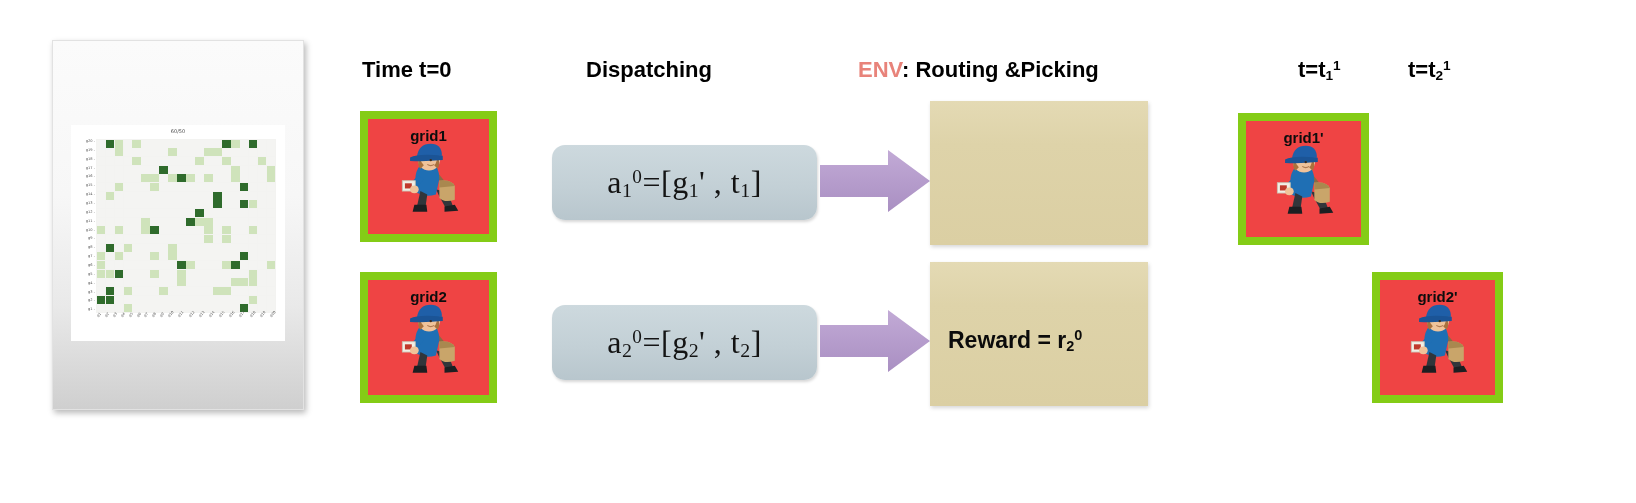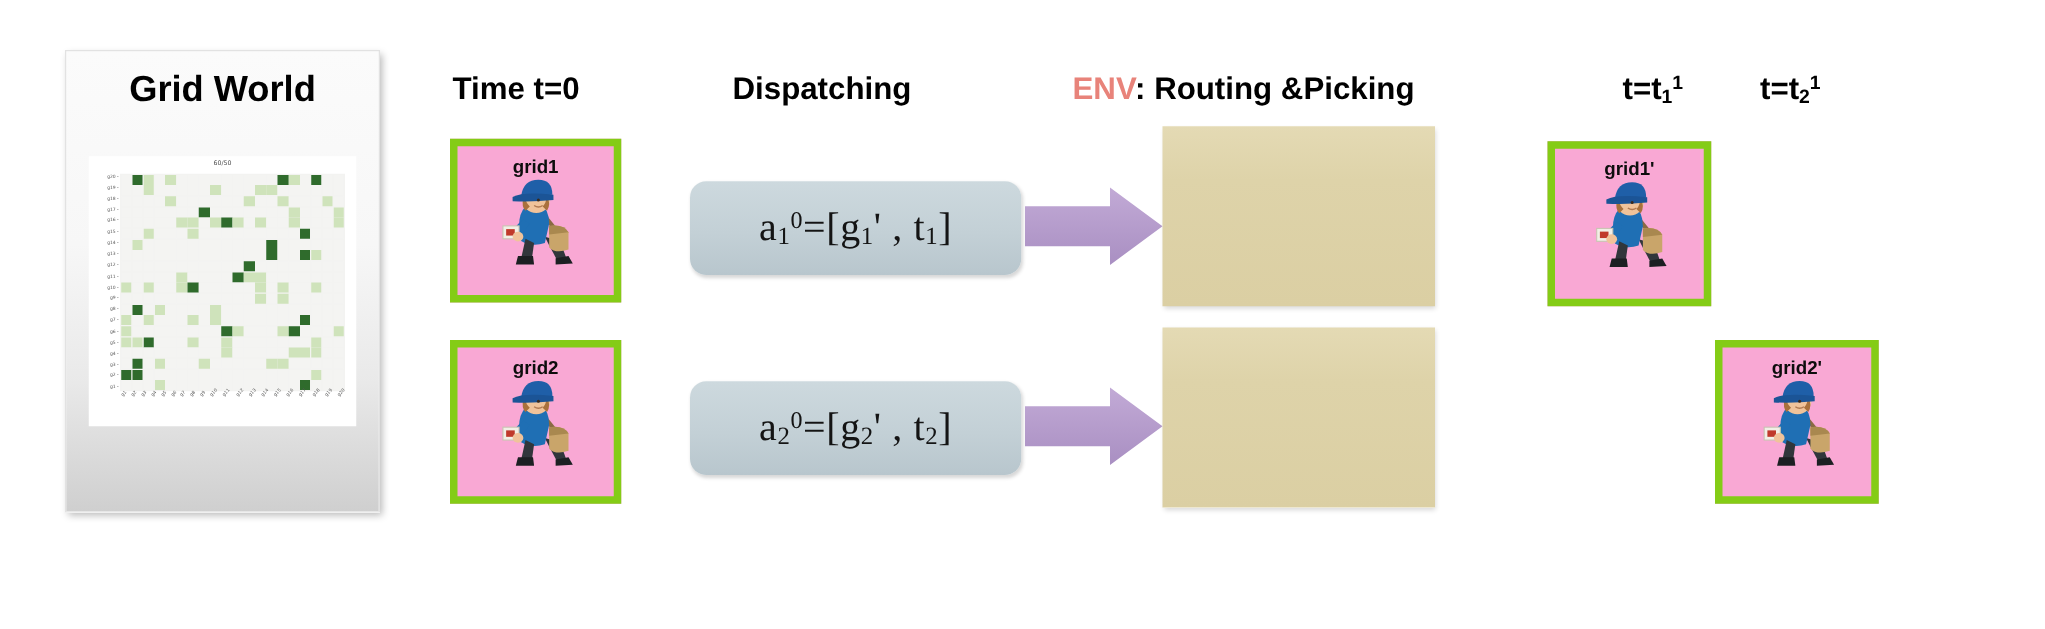--- a/index.html
+++ b/index.html
@@ -97,34 +97,34 @@
     color: #5a5a5a;
     transform: rotate(-45deg);
     transform-origin: left top;
     white-space: nowrap;
     font-family: "DejaVu Sans", sans-serif;
   }
 
   
   .col-header {
     position: absolute;
-    font-size: 25px;
+    font-size: 22px;
     font-weight: bold;
     color: #000000;
     white-space: nowrap;
   }
   .col-header sub { font-size: 0.62em; vertical-align: -0.22em; font-weight: bold; }
   .col-header sup { font-size: 0.62em; vertical-align: 0.5em; font-weight: bold; }
   #hdr-env-accent { color: #e8837a; }
 
   
   .agent-box {
     position: absolute;
-    border: 6px solid #84cc16;
-    background: #f9a8d4;
+    border: 8px solid #84cc16;
+    background: #ef4444;
     box-sizing: border-box;
   }
   .agent-label {
     position: absolute;
     left: 0; top: 8px;
     width: 100%;
     text-align: center;
     font-size: 15px;
     font-weight: bold;
     color: #0d0d0d;
@@ -179,21 +179,20 @@
     line-height: 1;
   }
   .env-line.second { margin-top: 44px; }
   .env-line sub { font-size: 0.63em; vertical-align: -0.24em; font-weight: bold; }
   .env-line sup { font-size: 0.63em; vertical-align: 0.52em; font-weight: bold; }
 </style>
 </head>
 <body>
 
 <div class="abs" id="gridworld-card">
-  <div id="gridworld-title">Grid World</div>
 
   <div id="heatmap-panel">
     <div id="heatmap-title">60/50</div>
     <div id="heatmap-ylabels">
         <span>g20 -</span>
         <span>g19 -</span>
         <span>g18 -</span>
         <span>g17 -</span>
         <span>g16 -</span>
         <span>g15 -</span>
@@ -733,20 +732,21 @@
         <stop offset="100%" stop-color="#a98fc2"></stop>
     </linearGradient>
   </defs>
   <path d="M0 17 L68 17 L68 2 L110 33 L68 64 L68 49 L0 49 Z" fill="url(#pg2)"></path>
 </svg>
 
 <div class="env-box" style="left:930px; top:101px; width:218px; height:144px;">
 </div>
 
 <div class="env-box" style="left:930px; top:262px; width:218px; height:144px;">
+  <div class="env-line second"><span>Reward = r</span><sub>2</sub><sup>0</sup></div>
 </div>
 
 <div class="agent-box" style="left:1238px; top:113px; width:131px; height:132px;">
   <div class="agent-label">grid1'</div>
   <svg class="courier-icon" viewBox="0 0 100 100">
     <path d="M58 62 L72 66 L78 82 L70 85 L62 70 Z" fill="#31363b"></path>
     <path d="M68 82 L80 80 L84 87 L68 88 Z" fill="#1c1f22"></path>
     <path d="M52 36 L70 58" stroke="#8a6a43" stroke-width="4" fill="none"></path>
     <path d="M40 34 Q34 40 34 52 L36 66 Q46 72 58 68 L62 50 Q62 36 54 32 Z" fill="#1f6fb4"></path>
     <path d="M38 46 Q30 52 28 58 L36 62 Q40 54 44 50 Z" fill="#1f6fb4"></path>

